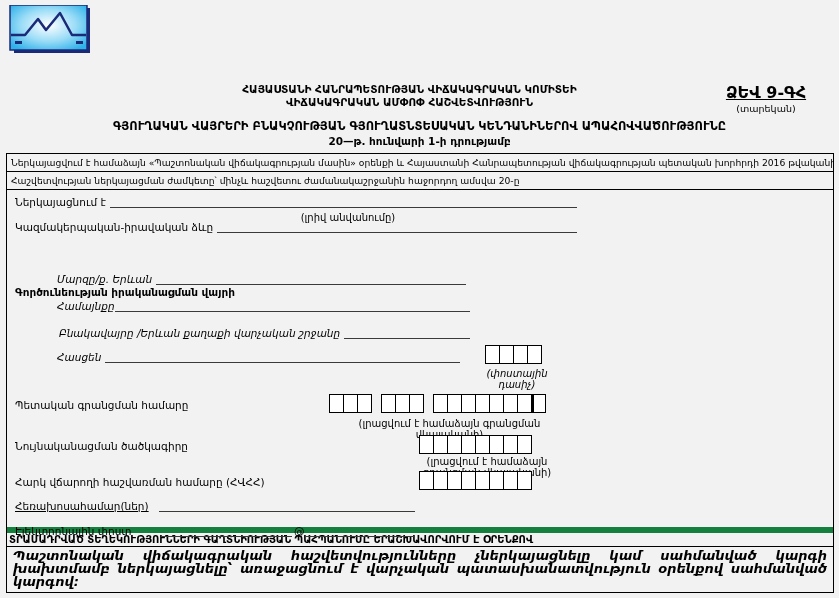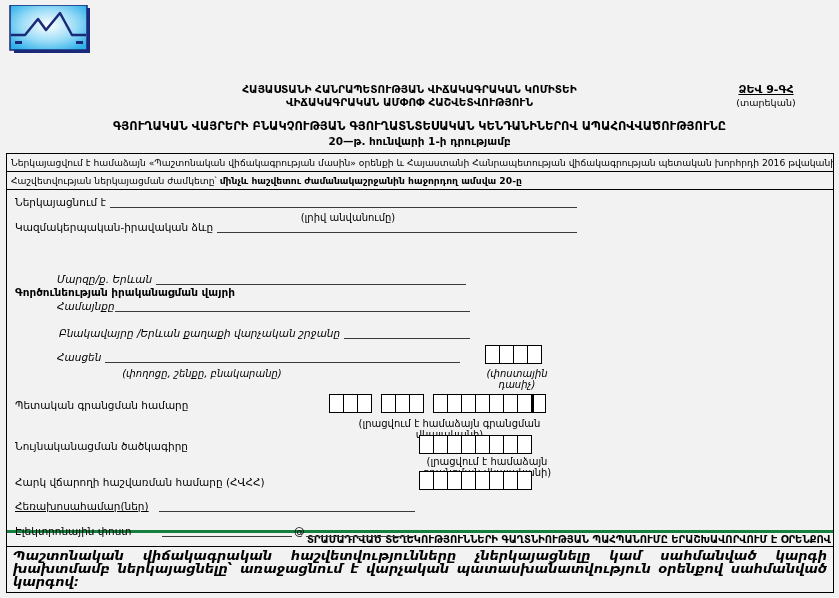--- a/index.html
+++ b/index.html
@@ -9,34 +9,34 @@
     background:#f2f2f2;
     font-family:"DejaVu Sans", sans-serif;
     color:#000;
     overflow:hidden;
   }
   
   .logo { position:absolute; left:8px; top:5px; width:84px; height:50px; }
   .org-block { position:absolute; left:130px; right:150px; top:83px; text-align:center;
                font-weight:bold; font-size:10.5px; line-height:13px; }
   .code-block { position:absolute; right:14px; top:83px; width:118px; text-align:center; }
-  .code-block .code { font-weight:bold; font-size:11px; text-decoration:underline; }
+  .code-block .code { font-weight:bold; font-size:16px; text-decoration:underline; }
   .code-block .period { font-size:9.5px; margin-top:1px; }
   .doc-title { position:absolute; left:0; right:0; top:119px; text-align:center;
                font-weight:bold; font-size:11.5px; }
   .doc-subtitle { position:absolute; left:0; right:0; top:135px; text-align:center;
                   font-weight:bold; font-size:10.5px; }
   
   .form-frame { position:absolute; left:6px; right:5px; top:153px; bottom:5px;
                 border:1px solid #000; display:flex; flex-direction:column; }
   .notice { border-bottom:1px solid #000; font-size:9.2px; padding:3px 4px;
             white-space:nowrap; overflow:hidden; }
-  .notice b { font-weight:bold; }
+  .notice b { font-weight:normal; }
   .form-body { flex:1; position:relative; font-size:10.5px; }
-  .banner-row { border-top:3px solid #15803d; text-align:right; font-weight:bold;
+  .banner-row { border-top:6px solid #15803d; text-align:left; font-weight:bold;
                 font-size:10px; padding:1px 2px; }
   .footnote-row { border-top:1px solid #000; font-size:13px; font-weight:bold;
                   font-style:italic; padding:2px 6px 4px; line-height:13px;
                   text-align:justify; }
   
   .abs { position:absolute; }
   .frow { display:flex; align-items:flex-end; }
   .frow .lbl { white-space:nowrap; padding-right:4px; }
   .line { flex:1; border-bottom:1px solid #3a3a3a; height:13px; min-width:20px; }
   .italic { font-style:italic; }
@@ -125,21 +125,20 @@
     <div class="abs frow italic" style="left:50px; right:373px; top:160px;">
       <span class="lbl">Հասցեն</span>
       <span class="line"></span>
     </div>
     <div class="abs boxgroup" style="left:478px; top:155px;">
       <span class="cbox"></span>
     <span class="cbox"></span>
         <span class="cbox"></span>
         <span class="cbox"></span>
       </div>
-    <div class="abs caption italic" style="left:90px; width:210px; top:178px;">(փողոցը, շենքը, բնակարանը)</div>
     <div class="abs caption italic" style="left:465px; width:90px; top:178px;">(փոստային դասիչ)</div>
 
     <div class="abs" style="left:8px; top:209px;">Պետական գրանցման համարը</div>
     <div class="abs" style="left:322px; top:204px;">
       <span class="boxgroup">
           <span class="cbox"></span>
           <span class="cbox"></span>
           <span class="cbox"></span>
         </span><span class="grp-gap"></span><span class="boxgroup">
           <span class="cbox"></span>

